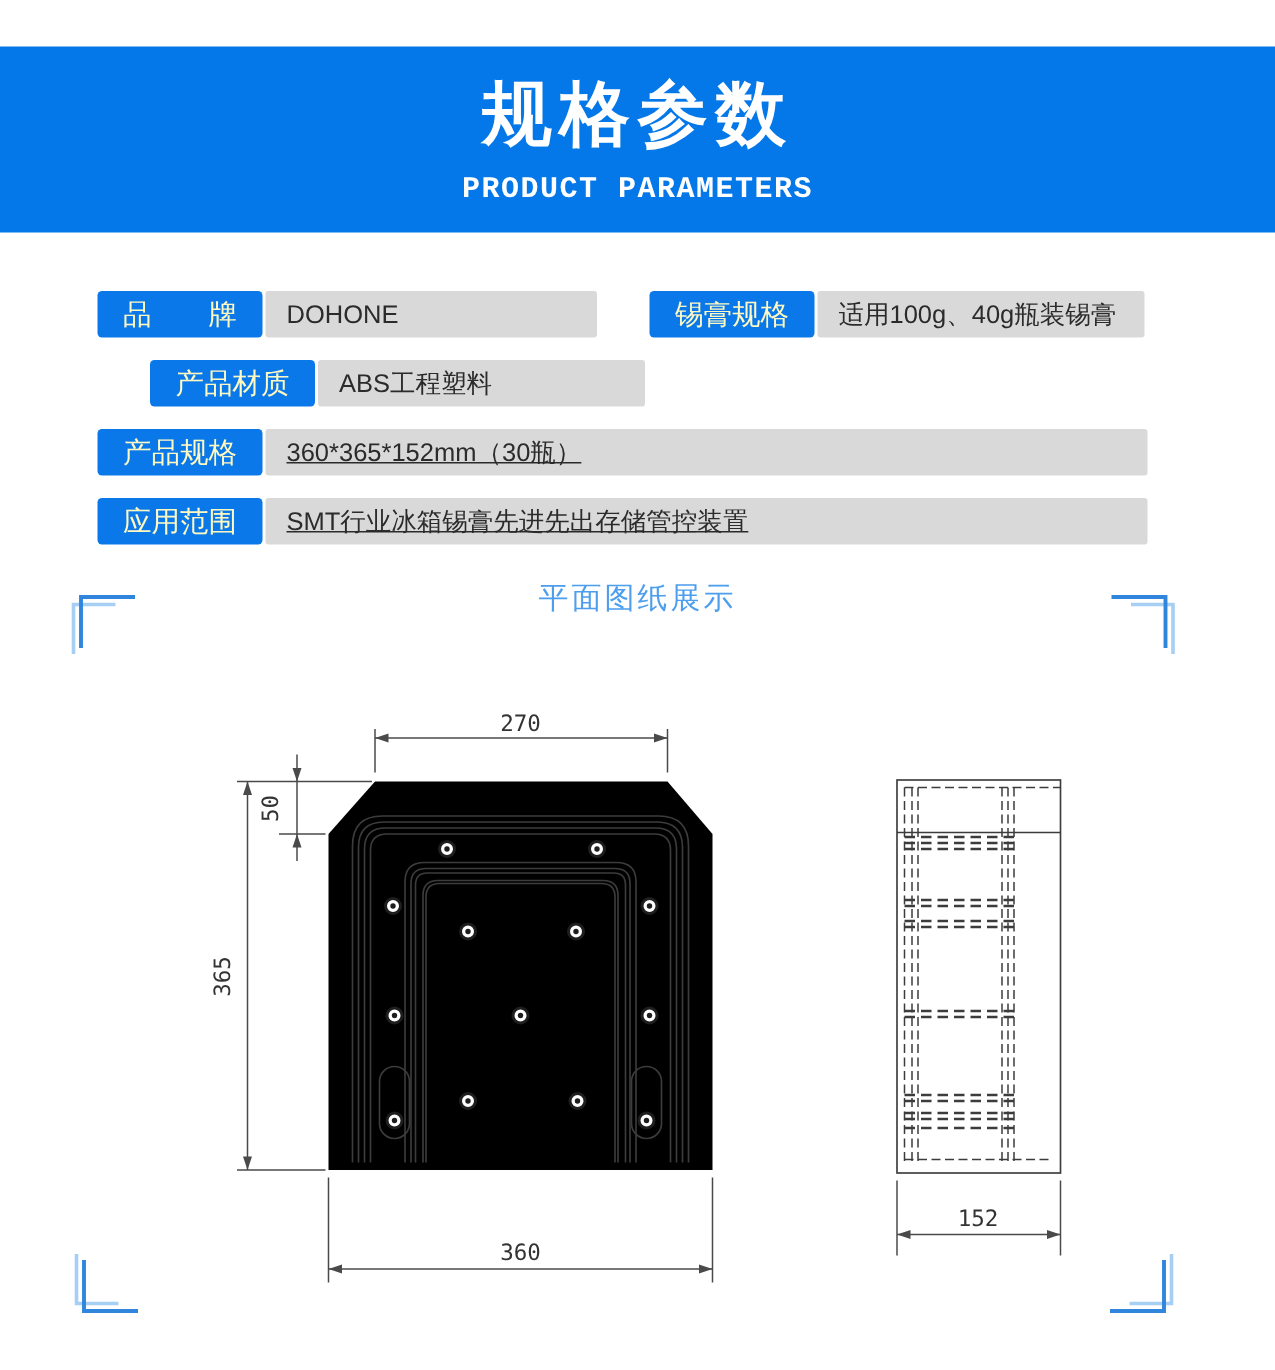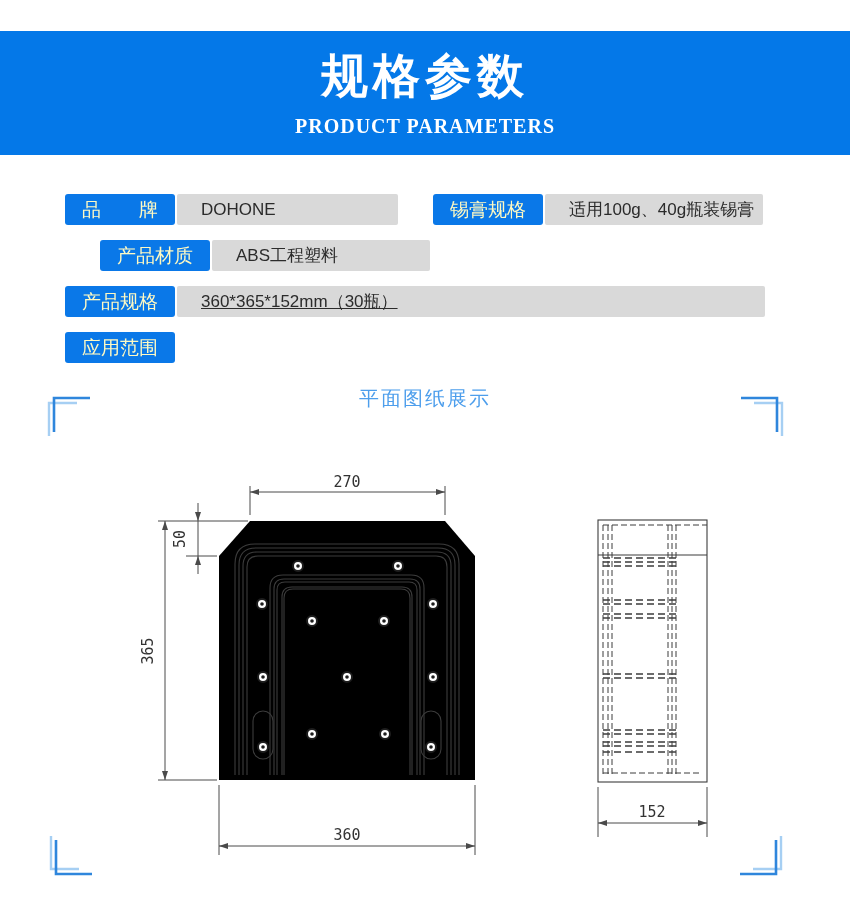--- a/index.html
+++ b/index.html
@@ -6,30 +6,30 @@
   html,body { background:#ffffff; }
   body { width:850px; height:913px; font-family:"Liberation Sans",sans-serif; }
   .page { position:relative; width:850px; height:884px; background:#fff; overflow:hidden; }
 
   
   .banner { position:absolute; top:31px; left:0; width:850px; height:124px;
             background:#0478E8; color:#fff; text-align:center; }
   .banner-title { margin-top:14px; font-size:47px; font-weight:bold;
                   font-family:"Liberation Serif","DejaVu Serif",serif; letter-spacing:5px; }
   .banner-sub { margin-top:7px; font-size:20px; font-weight:bold;
-                font-family:Liberation Serif, serif; letter-spacing:1px; }
+                font-family:Liberation Mono, monospace; letter-spacing:1px; }
 
   
   .params { position:absolute; top:194px; left:65px; width:720px; }
   .prow { display:flex; margin-bottom:15px; height:31px; }
   .cell-label { width:110px; height:31px; background:#0A78E8; color:#fef9c3; font-size:19px;
                 display:flex; align-items:center; justify-content:center;
                 border-radius:3px; flex:none; }
   .cell-value { height:31px; background:#D9D9D9; color:#2B2B2B; font-size:17px;
-                display:flex; align-items:center; padding-left:24px;
+                display:flex; align-items:center; padding-left:14px;
                 border-radius:2px; margin-left:2px; flex:none; overflow:hidden; white-space:nowrap; }
   .w-l { width:221px; } .w-r { width:218px; } .w-full { width:588px;text-decoration:underline; }
   .col-gap { width:35px; flex:none; }
 
   
   .section-title { position:absolute; top:385px; left:0; width:850px; text-align:center;
                    font-size:20px; color:#4D9EEC; letter-spacing:2px; font-weight:400; }
 
   
   .bracket { position:absolute; width:46px; height:46px; }
@@ -73,20 +73,21 @@
       <div class="col-gap"></div>
       <div class="cell-label">产品材质</div>
       <div class="cell-value w-r">ABS工程塑料</div>
     </div>
     <div class="prow">
       <div class="cell-label">产品规格</div>
       <div class="cell-value w-full">360*365*152mm（30瓶）</div>
     </div>
     <div class="prow">
       <div class="cell-label">应用范围</div>
+      <div class="cell-value w-full">SMT行业冰箱锡膏先进先出存储管控装置</div>
     </div>
   </div>
 
   <div class="section-title">平面图纸展示</div>
 
   <svg class="bracket br-tl" viewBox="0 0 46 46">
     <path d="M3 46 L3 13 L31 13" stroke="#A6CFF3" stroke-width="2.4" fill="none"></path>
     <path d="M8 42 L8 8 L44 8" stroke="#2F86DC" stroke-width="2.6" fill="none"></path>
   </svg>
   <svg class="bracket br-tr" viewBox="0 0 46 46">

